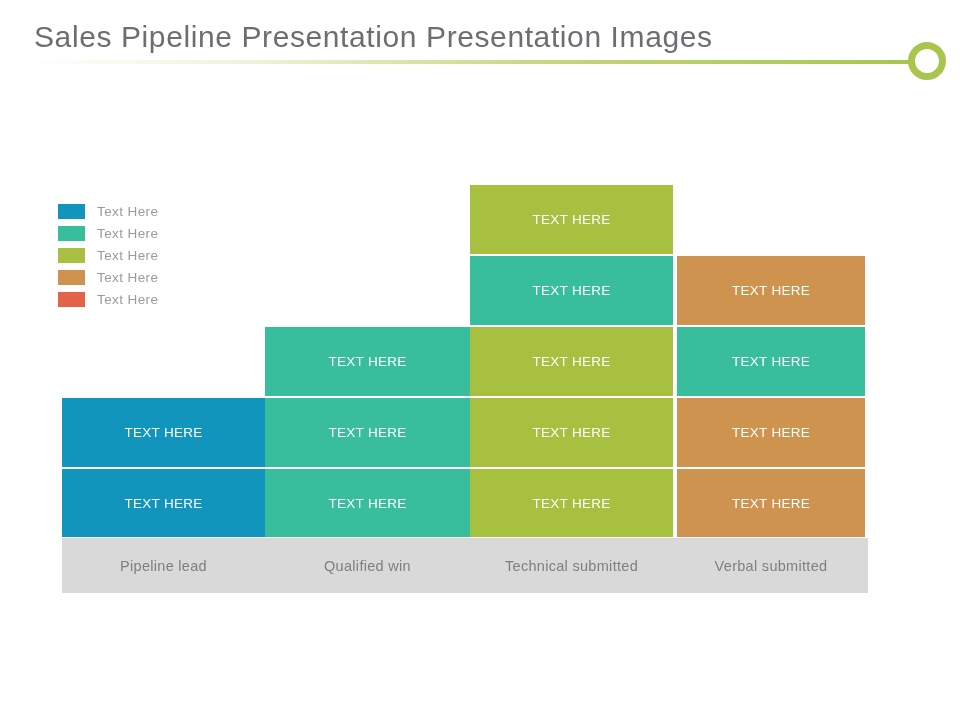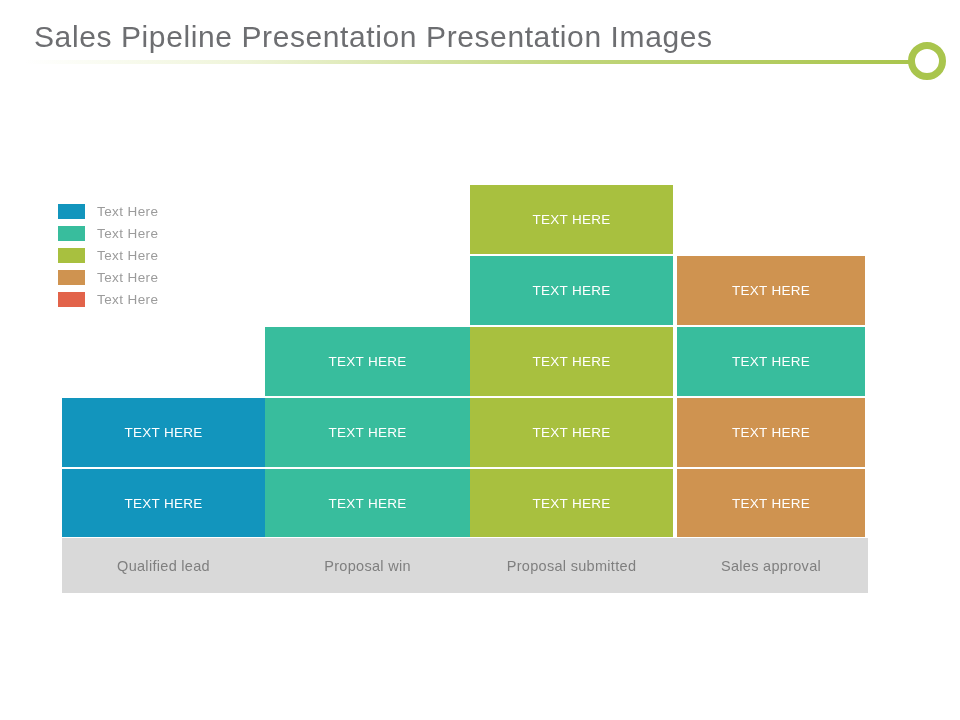--- a/index.html
+++ b/index.html
@@ -108,17 +108,17 @@
     </div>
     <div class="col" style="left: 615px; width: 188px;">
       <div class="seg" style="top: 71px; height: 69px; background: rgb(207, 147, 80);">TEXT HERE</div>
       <div class="seg" style="top: 142px; height: 69px; background: rgb(56, 189, 157);">TEXT HERE</div>
       <div class="seg" style="top: 213px; height: 69px; background: rgb(207, 147, 80);">TEXT HERE</div>
       <div class="seg" style="top: 284px; height: 68px; background: rgb(207, 147, 80);">TEXT HERE</div>
     </div>
   </div>
 
 <div class="axis-band" style="background: rgb(217, 217, 217);">
-    <div class="axis-cell" style="left: 0px; width: 203px;">Qualified lead</div>
-    <div class="axis-cell" style="left: 203px; width: 205px;">Proposal win</div>
-    <div class="axis-cell" style="left: 408px; width: 203px;">Proposal submitted</div>
-    <div class="axis-cell" style="left: 615px; width: 188px;">Sales approval</div>
+    <div class="axis-cell" style="left: 0px; width: 203px;">Pipeline lead</div>
+    <div class="axis-cell" style="left: 203px; width: 205px;">Qualified win</div>
+    <div class="axis-cell" style="left: 408px; width: 203px;">Technical submitted</div>
+    <div class="axis-cell" style="left: 615px; width: 188px;">Verbal submitted</div>
   </div>
 
 </body></html>

